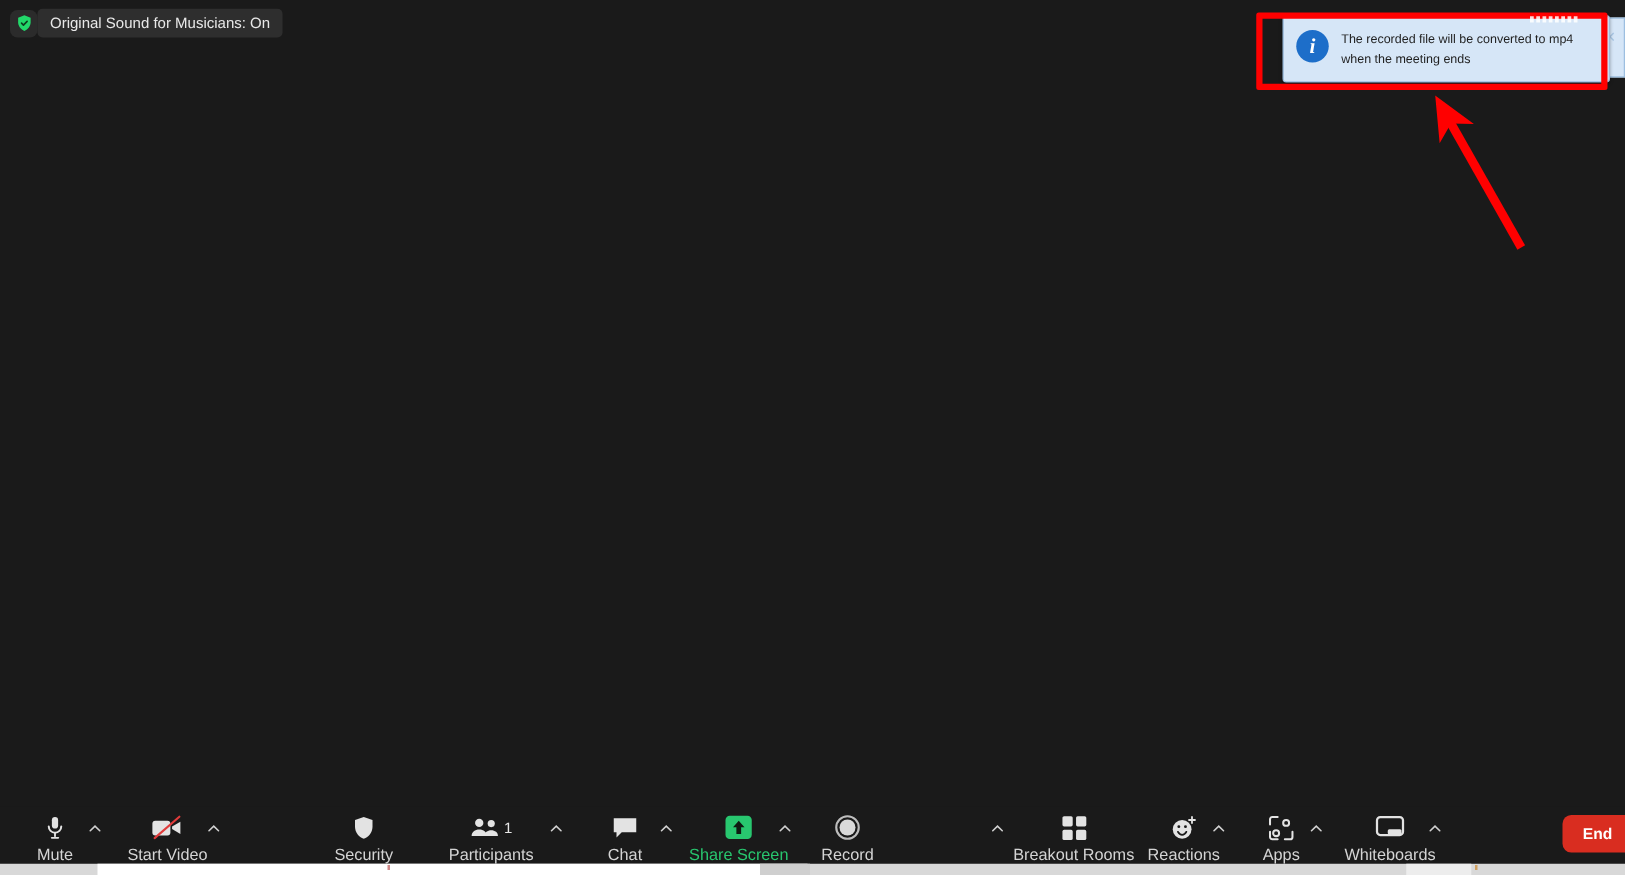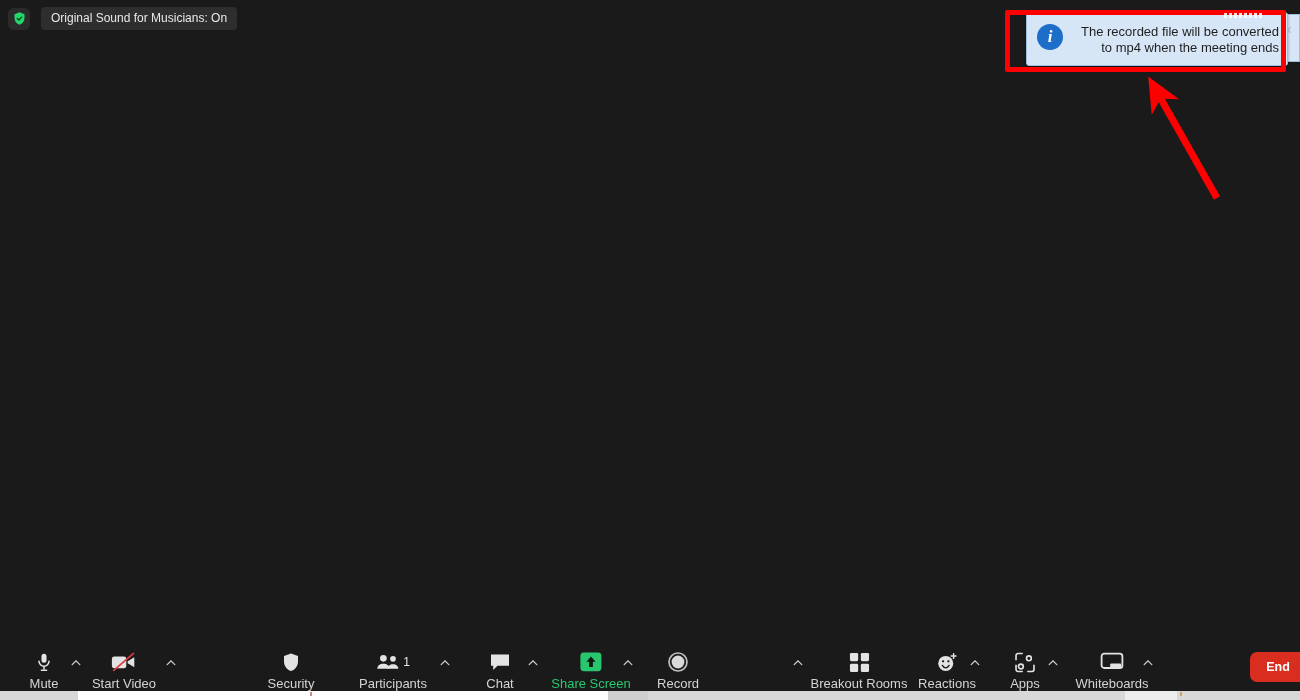--- a/index.html
+++ b/index.html
@@ -27,21 +27,20 @@
     height: 645px;
     background: #1a1a1a;
   }
 
   
   .top-left-bar {
     position: absolute;
     left: 8px; top: 7px;
     display: flex;
     align-items: center;
-    gap: 11px;
     z-index: 30;
   }
   .shield-badge {
     width: 22px; height: 22px;
     border-radius: 6px;
     background: #2b2b2b;
     display: flex;
     align-items: center;
     justify-content: center;
   }
@@ -84,24 +83,23 @@
     font-family: "Liberation Serif", serif;
     font-style: italic;
     font-weight: bold;
     font-size: 17px;
     line-height: 26px;
     text-align: center;
     margin-top: 2px;
   }
   .toast-text {
     color: #1f1f1f;
-    font-size: 13px;
+    font-size: 10px;
     line-height: 15.5px;
     padding-top: 2px;
-    text-align: right;
   }
 
   
   .annot-rect {
     position: absolute;
     left: 1005px;
     top: 10px;
     width: 281px;
     height: 62px;
     border: 5px solid #ff0000;
@@ -328,21 +326,21 @@
         </svg>
       </div>
       <div class="tb-label">Mute</div>
     </div>
     <div class="caret" style="left:70px">
       <svg width="12" height="12" viewBox="0 0 12 12">
           <path d="M2.2 7.6L6 3.9l3.8 3.7" fill="none" stroke="#d0d0d0" stroke-width="1.3" stroke-linecap="round"></path>
         </svg>
     </div>
 
-    <div class="tb-item" style="left:124px">
+    <div class="tb-item" style="left:134px">
       <div class="tb-icon">
         <svg width="27" height="22" viewBox="0 0 30 22">
           <rect x="1" y="5" width="16" height="13" rx="2.6" class="icon-white"></rect>
           <path d="M18.5 10.2l7.4-4.4v11l-7.4-4.4z" class="icon-white"></path>
           <line x1="3" y1="20.4" x2="25" y2="1.4" stroke="#e03b3b" stroke-width="1.9" stroke-linecap="round"></line>
         </svg>
       </div>
       <div class="tb-label">Start Video</div>
     </div>
     <div class="caret" style="left:165px">

